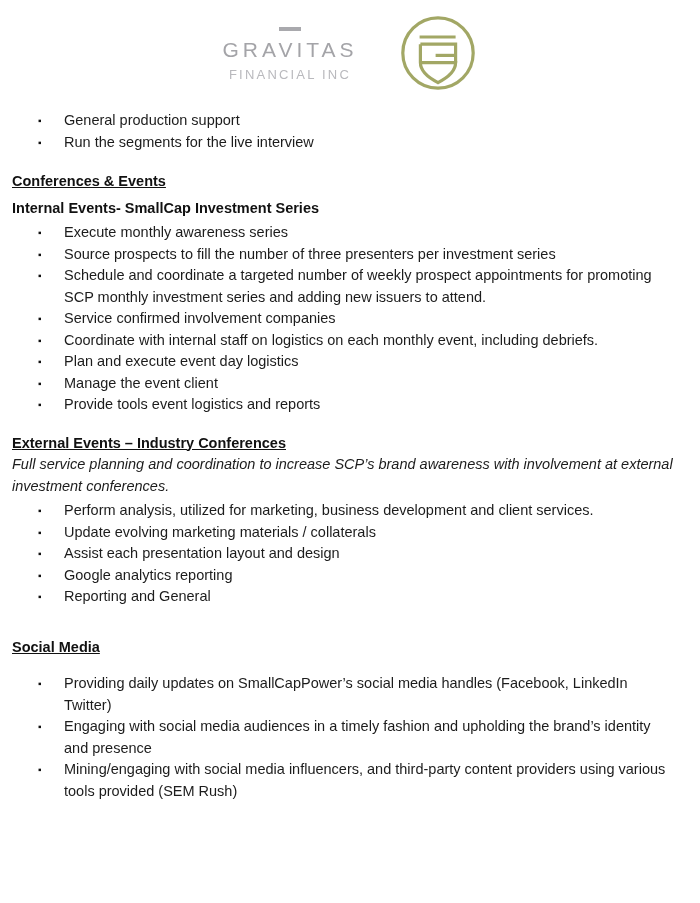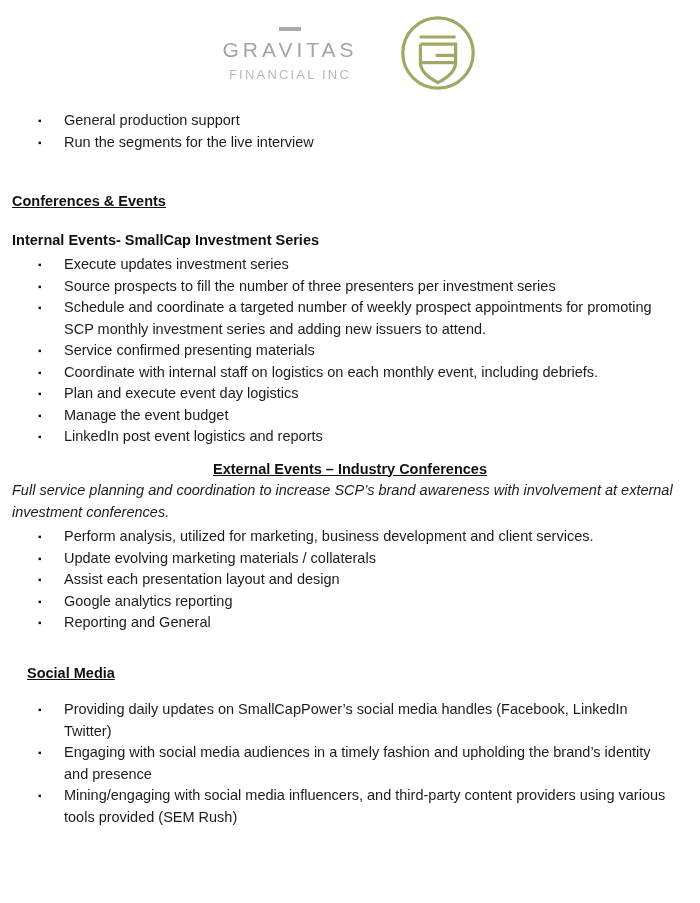--- a/index.html
+++ b/index.html
@@ -60,27 +60,27 @@
     flex: 0 0 26px;
     margin-left: 26px;
     font-size: 10px;
     line-height: 21.5px;
     color: #111;
   }
   li .txt { flex: 1; padding-right: 10px; }
 
   
   .intro-list        { margin-top: 10px; }
-  .h-conferences     { margin-top: 38px; }
-  .h-internal        { margin-top: 17px; }
+  .h-conferences     { margin-top: 18px; }
+  .h-internal        { margin-top: 5px; }
   .internal-list     { margin-top: 3px; }
-  .h-external        { margin-top: 11px; text-align: center; }
+  .h-external        { margin-top: 17px; }
   .h-comms           { margin-top: 16px; }
   .comms-list        { margin-top: 3px; }
-  .h-social          { margin-top: 29px; margin-left: 15px; }
+  .h-social          { margin-top: 29px; }
   .social-list       { margin-top: 15px; }
 </style>
 </head>
 <body>
 
 <div class="page">
 
   <div class="logo-row">
     <div class="wordmark">
       <span class="dash"></span>
@@ -108,49 +108,49 @@
         <span class="txt">Run the segments for the live interview</span>
       </li>
     </ul>
 
     <h2 class="u h-conferences">Conferences &amp; Events</h2>
 
     <h2 class="h-internal">Internal Events- SmallCap Investment Series</h2>
     <ul class="internal-list">
       <li>
         <span class="marker">▪</span>
-        <span class="txt">Execute updates investment series</span>
+        <span class="txt">Execute monthly awareness series</span>
       </li>
       <li>
         <span class="marker">▪</span>
         <span class="txt">Source prospects to fill the number of three presenters per investment series</span>
       </li>
       <li>
         <span class="marker">▪</span>
         <span class="txt">Schedule and coordinate a targeted number of weekly prospect appointments for promoting SCP monthly investment series and adding new issuers to attend.</span>
       </li>
       <li>
         <span class="marker">▪</span>
-        <span class="txt">Service confirmed presenting materials</span>
+        <span class="txt">Service confirmed involvement companies</span>
       </li>
       <li>
         <span class="marker">▪</span>
         <span class="txt">Coordinate with internal staff on logistics on each monthly event, including debriefs.</span>
       </li>
       <li>
         <span class="marker">▪</span>
         <span class="txt">Plan and execute event day logistics</span>
       </li>
       <li>
         <span class="marker">▪</span>
-        <span class="txt">Manage the event budget</span>
+        <span class="txt">Manage the event client</span>
       </li>
       <li>
         <span class="marker">▪</span>
-        <span class="txt">LinkedIn post event logistics and reports</span>
+        <span class="txt">Provide tools event logistics and reports</span>
       </li>
     </ul>
 
     <h2 class="u h-external">External Events – Industry Conferences</h2>
     <p>Full service planning and coordination to increase SCP’s brand awareness with involvement at external investment conferences.</p>
 
     <ul class="comms-list">
       <li>
         <span class="marker">▪</span>
         <span class="txt">Perform analysis, utilized for marketing, business development and client services.</span>

